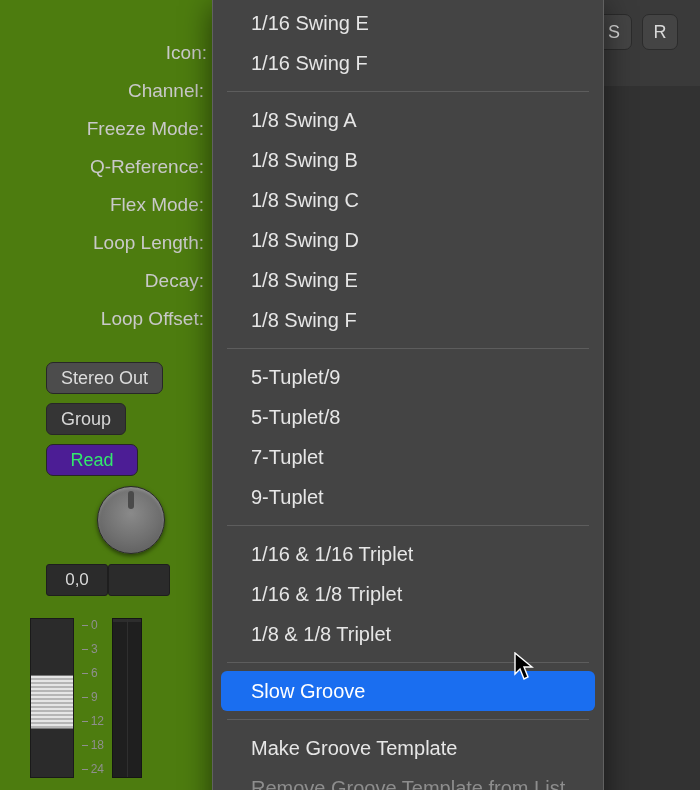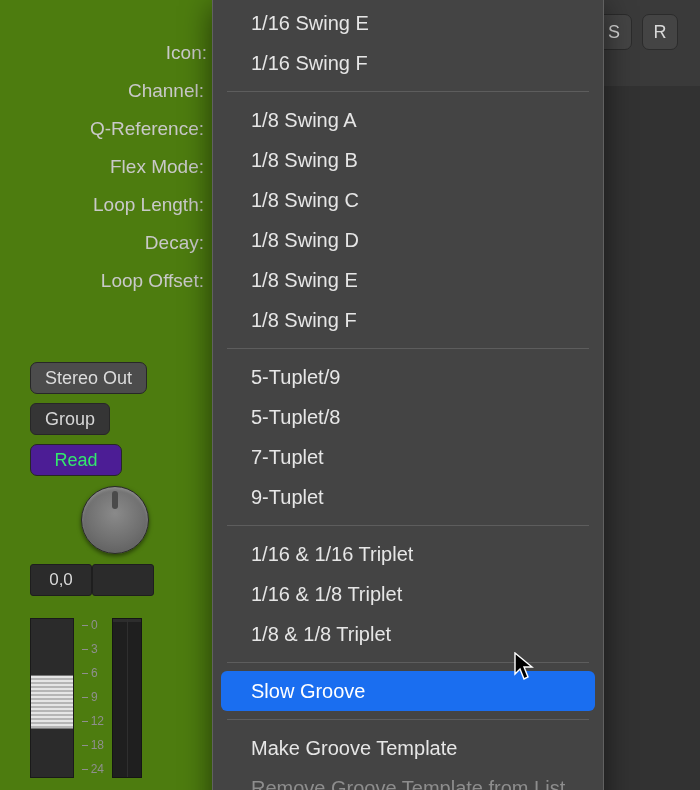--- a/index.html
+++ b/index.html
@@ -30,21 +30,21 @@
       align-items: center;
       height: 38px;
       padding-right: 30px;
       color: #c9c9c9;
     }
     .inspector-row.top { padding-right: 27px; }
 
     
     .strip {
       position: absolute;
-      left: 30px; top: 362px;
+      left: 46px; top: 362px;
       width: 170px;
     }
     .pill {
       display: inline-flex;
       align-items: center;
       justify-content: center;
       height: 32px;
       padding: 0 14px;
       border-radius: 7px;
       border: 1px solid #272727;
@@ -238,20 +238,21 @@
 <div class="right-top">
   <span>t Maple</span>
   <div class="mini-btn">M</div>
   <div class="mini-btn">S</div>
   <div class="mini-btn">R</div>
 </div>
 
 <div class="inspector">
   <div class="inspector-row top">Icon:</div>
   <div class="inspector-row">Channel:</div>
+  <div class="inspector-row">Freeze Mode:</div>
   <div class="inspector-row">Q-Reference:</div>
   <div class="inspector-row">Flex Mode:</div>
   <div class="inspector-row">Loop Length:</div>
   <div class="inspector-row">Decay:</div>
   <div class="inspector-row">Loop Offset:</div>
 </div>
 
 <div class="strip">
   <div class="pill-row">
     <div class="pill">Stereo Out</div>

